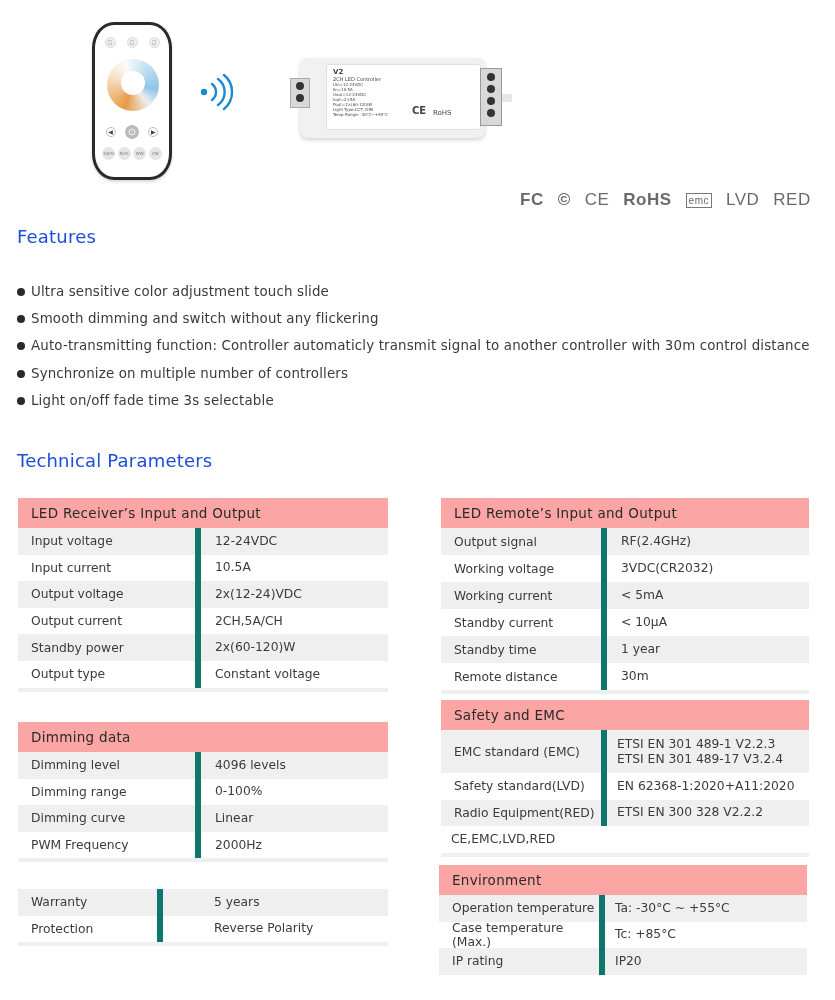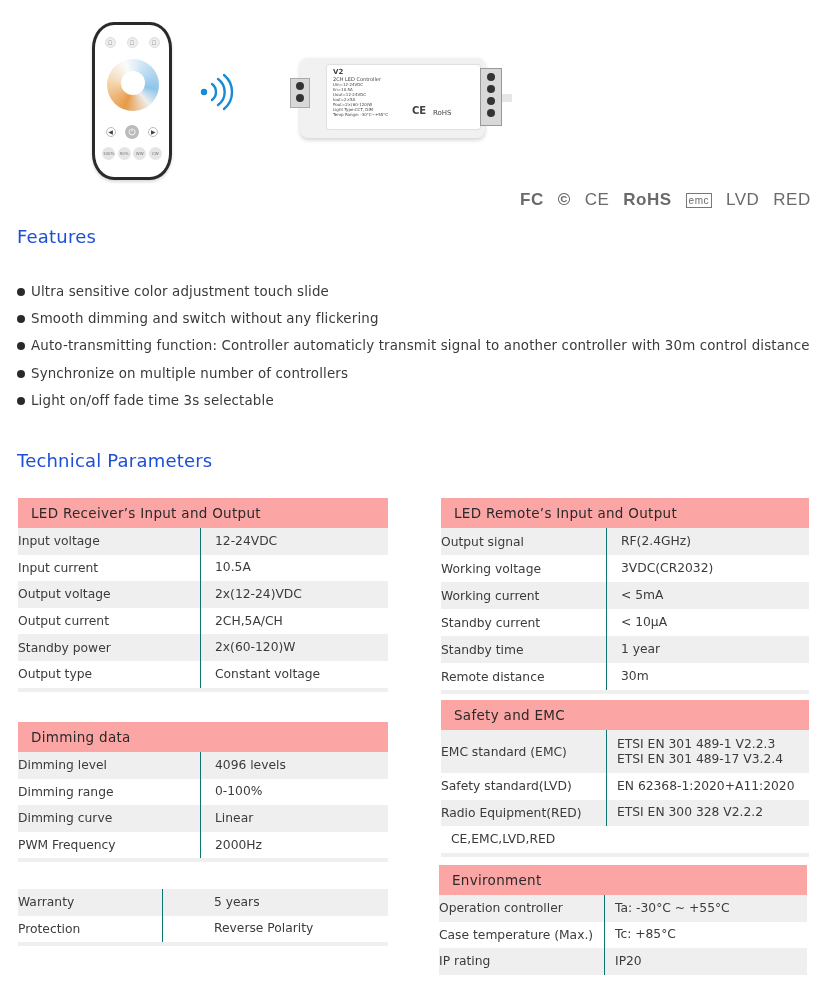--- a/index.html
+++ b/index.html
@@ -72,21 +72,21 @@
   .features .bullet { width: 8px; height: 8px; border-radius: 50%; background: #2a2a2a; margin-right: 6px; flex: none; }
 
   
   .ptable { position: absolute; width: 370px; font-size: 12.3px; color: #3b3b3b; }
   .ptable .thead {
     background: #fca5a5; height: 30px; line-height: 30px; padding-left: 13px;
     font-size: 13.5px; color: #2a2a2a; letter-spacing: 0.3px;
   }
   .ptable .row { display: flex; height: 26.6px; align-items: center; background: #ffffff; }
   .ptable .row.alt { background: #efefef; }
-  .ptable .cell-k { flex: none; height: 100%; display: flex; align-items: center; border-right: 1px solid #0f766e; }
+  .ptable .cell-k { padding-left: 13px; flex: none; height: 100%; display: flex; align-items: center; border-right: 6px solid #0f766e; }
   .ptable .cell-v { padding-left: 14px; display: flex; flex-direction: column; justify-content: center; height: 100%; line-height: 15px; }
   .ptable .foot { height: 4px; background: #efefef; }
 
   #t-receiver { left: 18px; top: 498px; }
   #t-receiver .cell-k { width: 183px; }
   #t-dimming { left: 18px; top: 722px; }
   #t-dimming .cell-k { width: 183px; }
   #t-warranty { left: 18px; top: 889px; }
   #t-warranty .cell-k { width: 145px; }
   #t-warranty .cell-v { padding-left: 51px; }
@@ -309,21 +309,21 @@
     </div>
   <div class="row">
       <div class="cell-v">CE,EMC,LVD,RED</div>
     </div>
   <div class="foot"></div>
 </div>
 
 <div class="ptable" id="t-env">
   <div class="thead">Environment</div>
   <div class="row alt">
-      <div class="cell-k">Operation controller</div>
+      <div class="cell-k">Operation temperature</div>
       <div class="cell-v">Ta: -30°C ~ +55°C</div>
     </div>
   <div class="row">
       <div class="cell-k">Case temperature (Max.)</div>
       <div class="cell-v">Tc: +85°C</div>
     </div>
   <div class="row alt">
       <div class="cell-k">IP rating</div>
       <div class="cell-v">IP20</div>
     </div>

